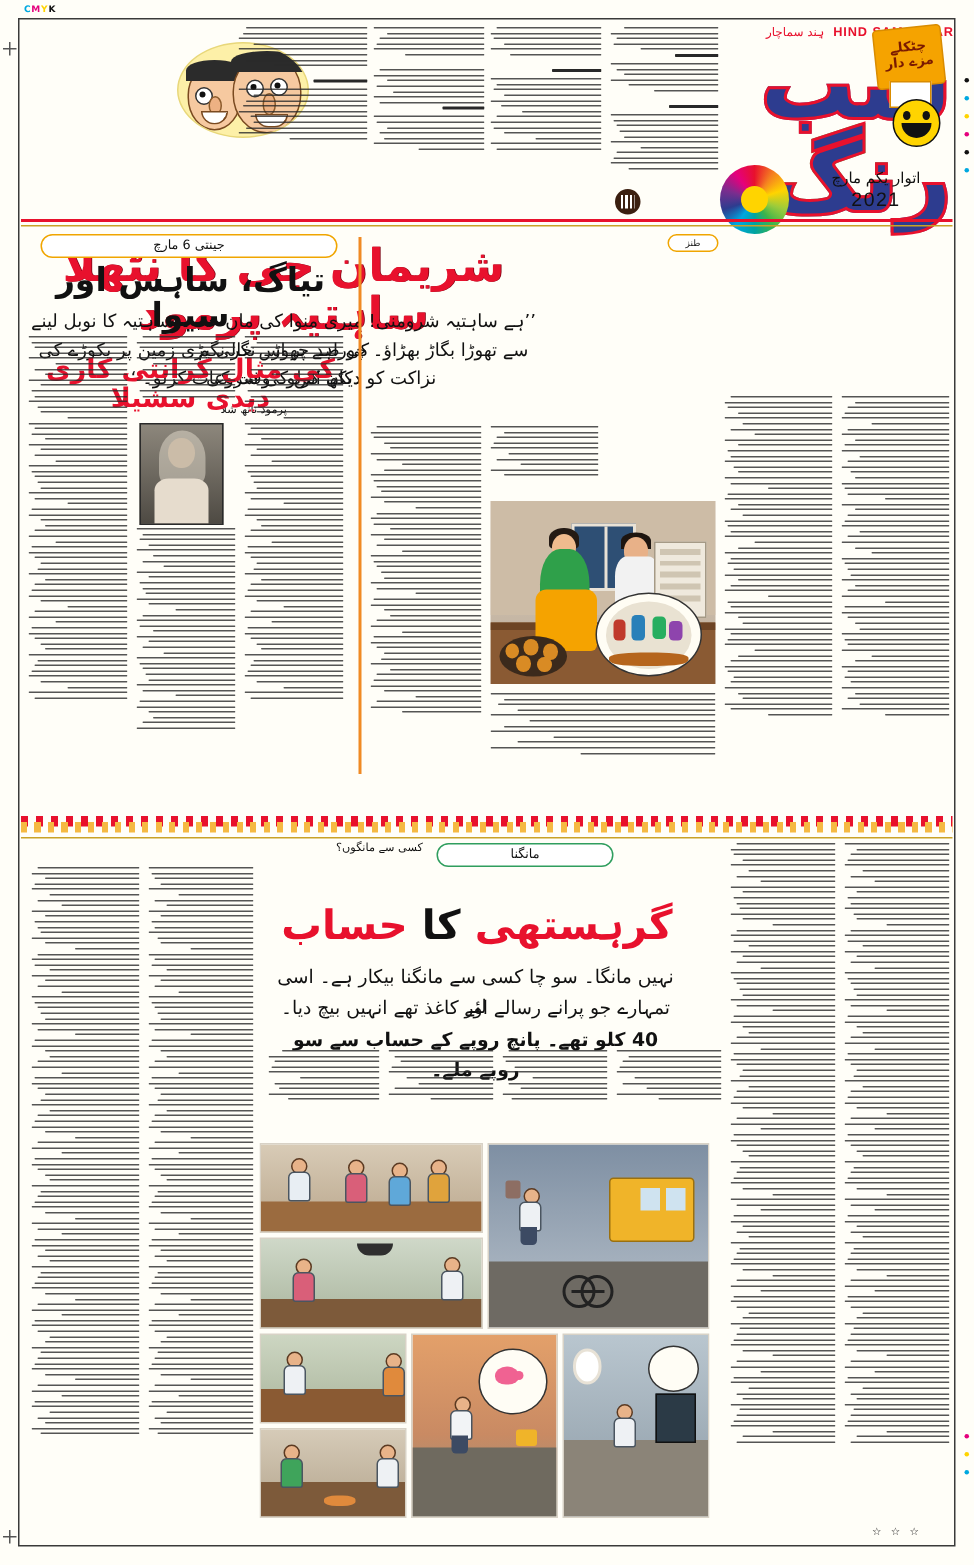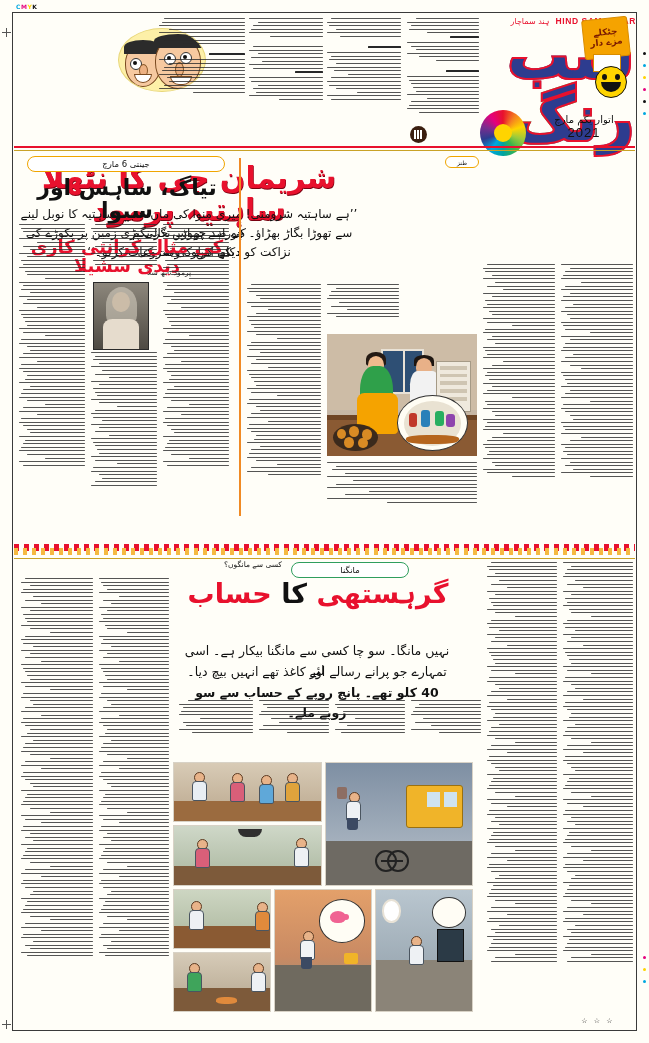--- a/index.html
+++ b/index.html
@@ -841,21 +841,21 @@
   </div>
 
   <div class="dashdiv" style="left:14px;top:544px;right:14px;"></div>
   <div class="dashdiv2" style="left:14px;top:548px;right:14px;"></div>
   <div class="hr-thin" style="left:14px;top:558px;right:14px;background:#c9a227;"></div>
 
   <div class="pill green" style="right:240px;top:562px;width:116px;height:14px;">مانگنا</div>
 
   <div style="position:absolute;right:360px;top:560px;width:72px;font-size:7.5px;text-align:center;color:#111;">کسی سے مانگوں؟</div>
 
-  <div class="hl hl-bottom" style="right:186px;top:580px;width:290px;">
+  <div class="hl hl-bottom" style="right:186px;top:604px;width:290px;">
     <span>گرہستھی</span>
     <span class="blk">کا</span>
     <span>حساب</span>
   </div>
 
   <div class="hl hl-bottom-sub" style="right:192px;top:641px;width:280px;">نہیں مانگا۔ سو چا کسی سے مانگنا بیکار ہے۔ اسی لئے</div>
   <div class="hl hl-bottom-sub" style="right:190px;top:662px;width:284px;">تمہارے جو پرانے رسالے اور کاغذ تھے انہیں بیچ دیا۔</div>
   <div class="hl hl-bottom-sub" style="right:196px;top:683px;width:272px;font-weight:bold;">40 کلو تھے۔ پانچ روپے کے حساب سے سو روپے ملے۔</div>
 
   <div class="illus" style="right:176px;top:762px;width:300px;height:250px;">

